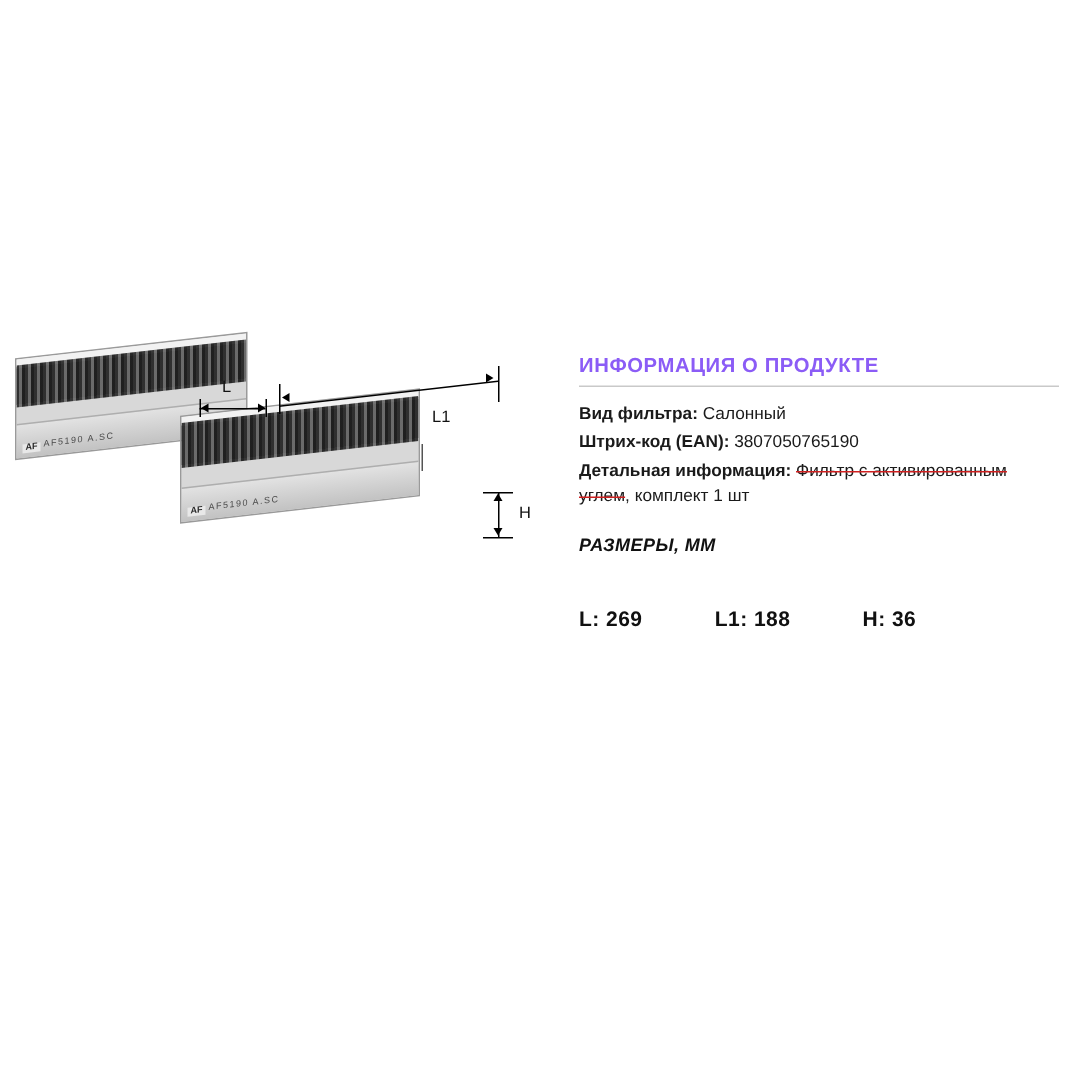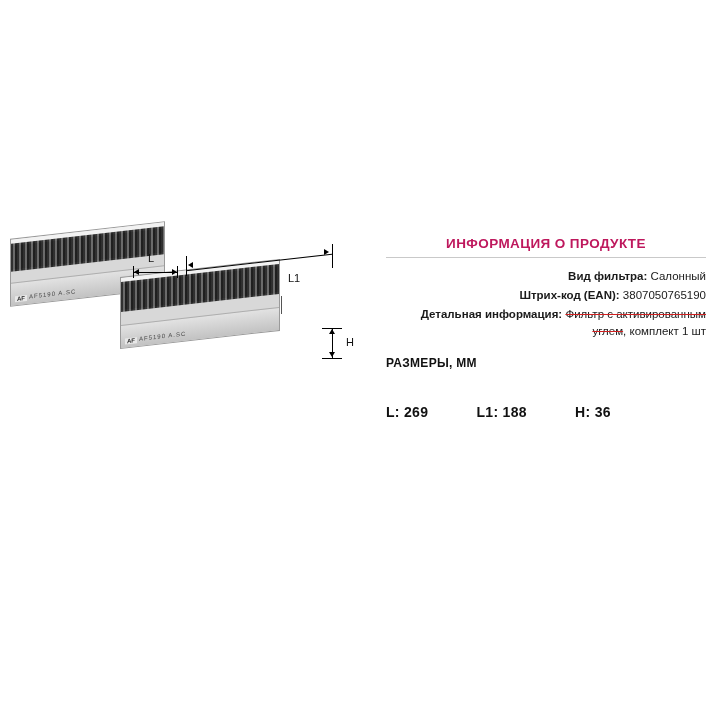--- a/index.html
+++ b/index.html
@@ -158,51 +158,50 @@
   .info {
     position: absolute;
     left: 386px;
     top: 236px;
     width: 320px;
   }
   .info-title {
     font-size: 13.5px;
     font-weight: bold;
     letter-spacing: 0.4px;
-    color: #be185d;
+    color: #8b5cf6;
     margin: 0 0 6px 0;
-    text-align: center;
   }
   .rule {
     border: none;
     border-top: 1px solid #c9c9c9;
     margin: 6px 0 10px 0;
     width: 100%;
   }
   .spec {
     font-size: 11.5px;
     line-height: 17px;
     color: #1a1a1a;
     margin: 0 0 2px 0;
-    text-align: right;
   }
   .spec b {
     font-weight: bold;
   }
   .strike {
     text-decoration: line-through;
     text-decoration-color: #d02020;
     text-decoration-thickness: 1px;
   }
   .sizes-title {
     font-size: 12px;
     font-weight: bold;
     color: #111;
     margin: 16px 0 0 0;
     letter-spacing: 0.3px;
+    font-style: italic;
   }
   .sizes-values {
     font-size: 14px;
     font-weight: bold;
     color: #111;
     margin-top: 34px;
     letter-spacing: 0.3px;
   }
   .sizes-values span { margin-right: 22px; }
 </style>

